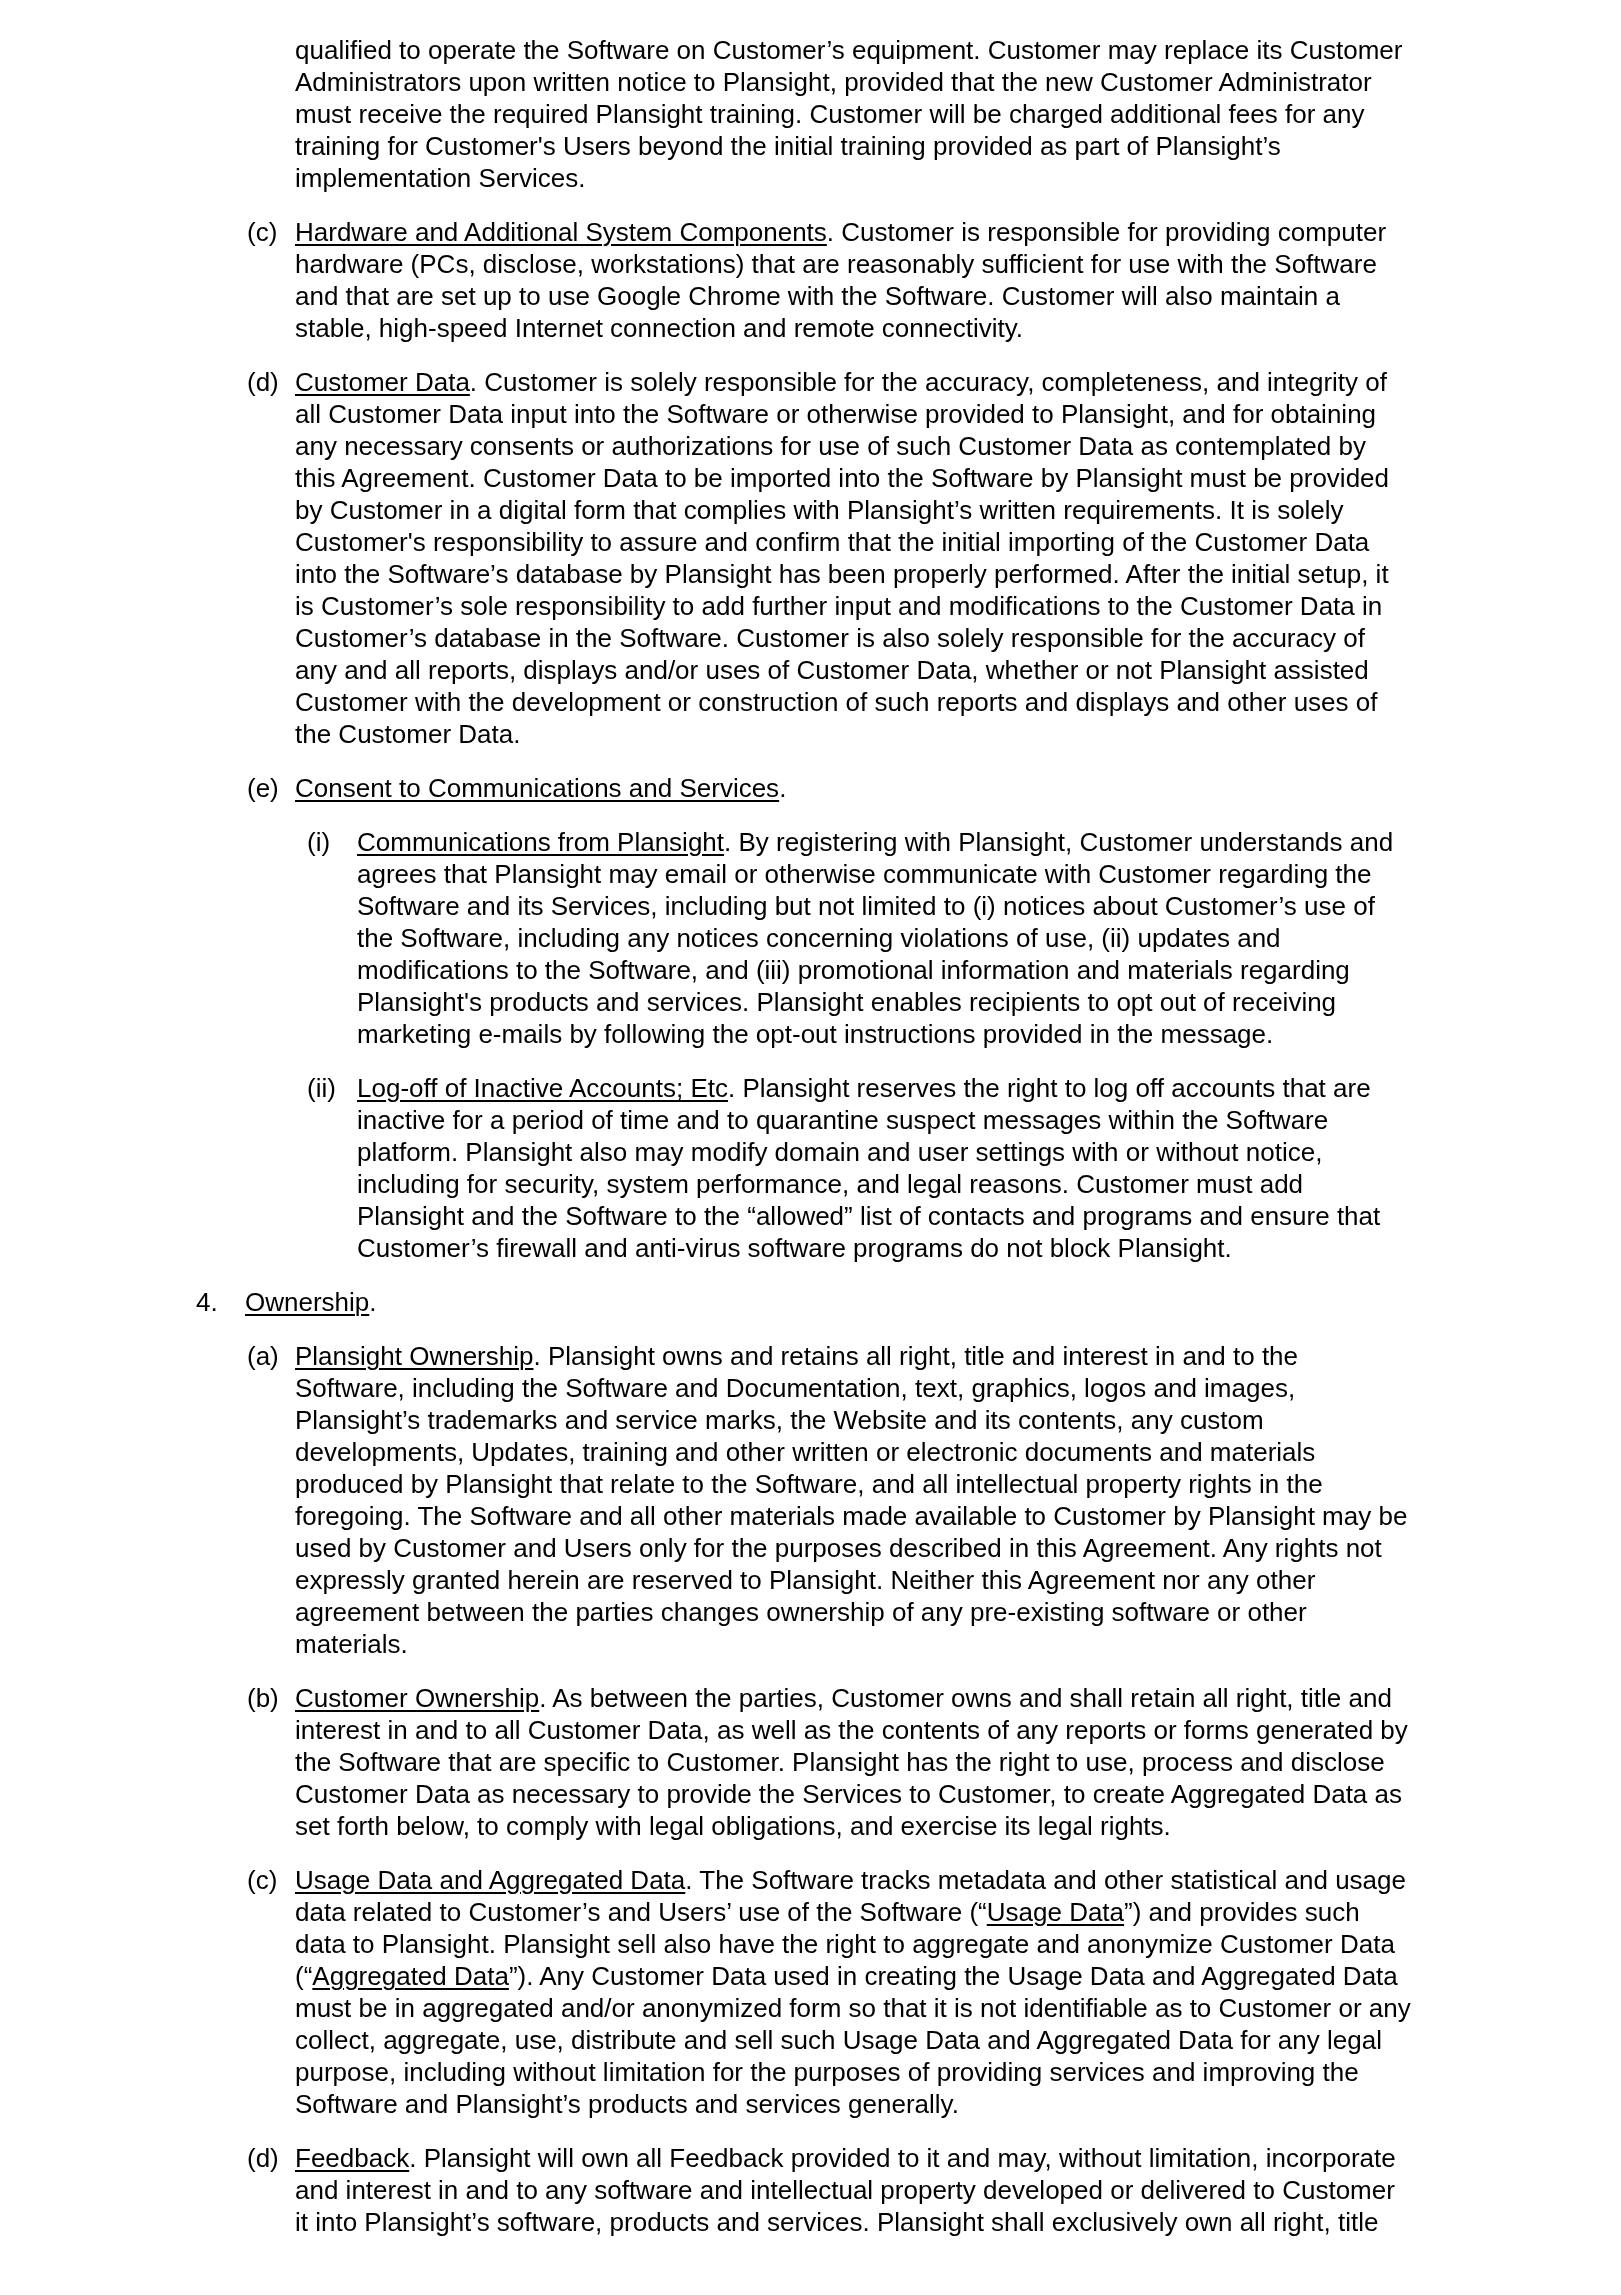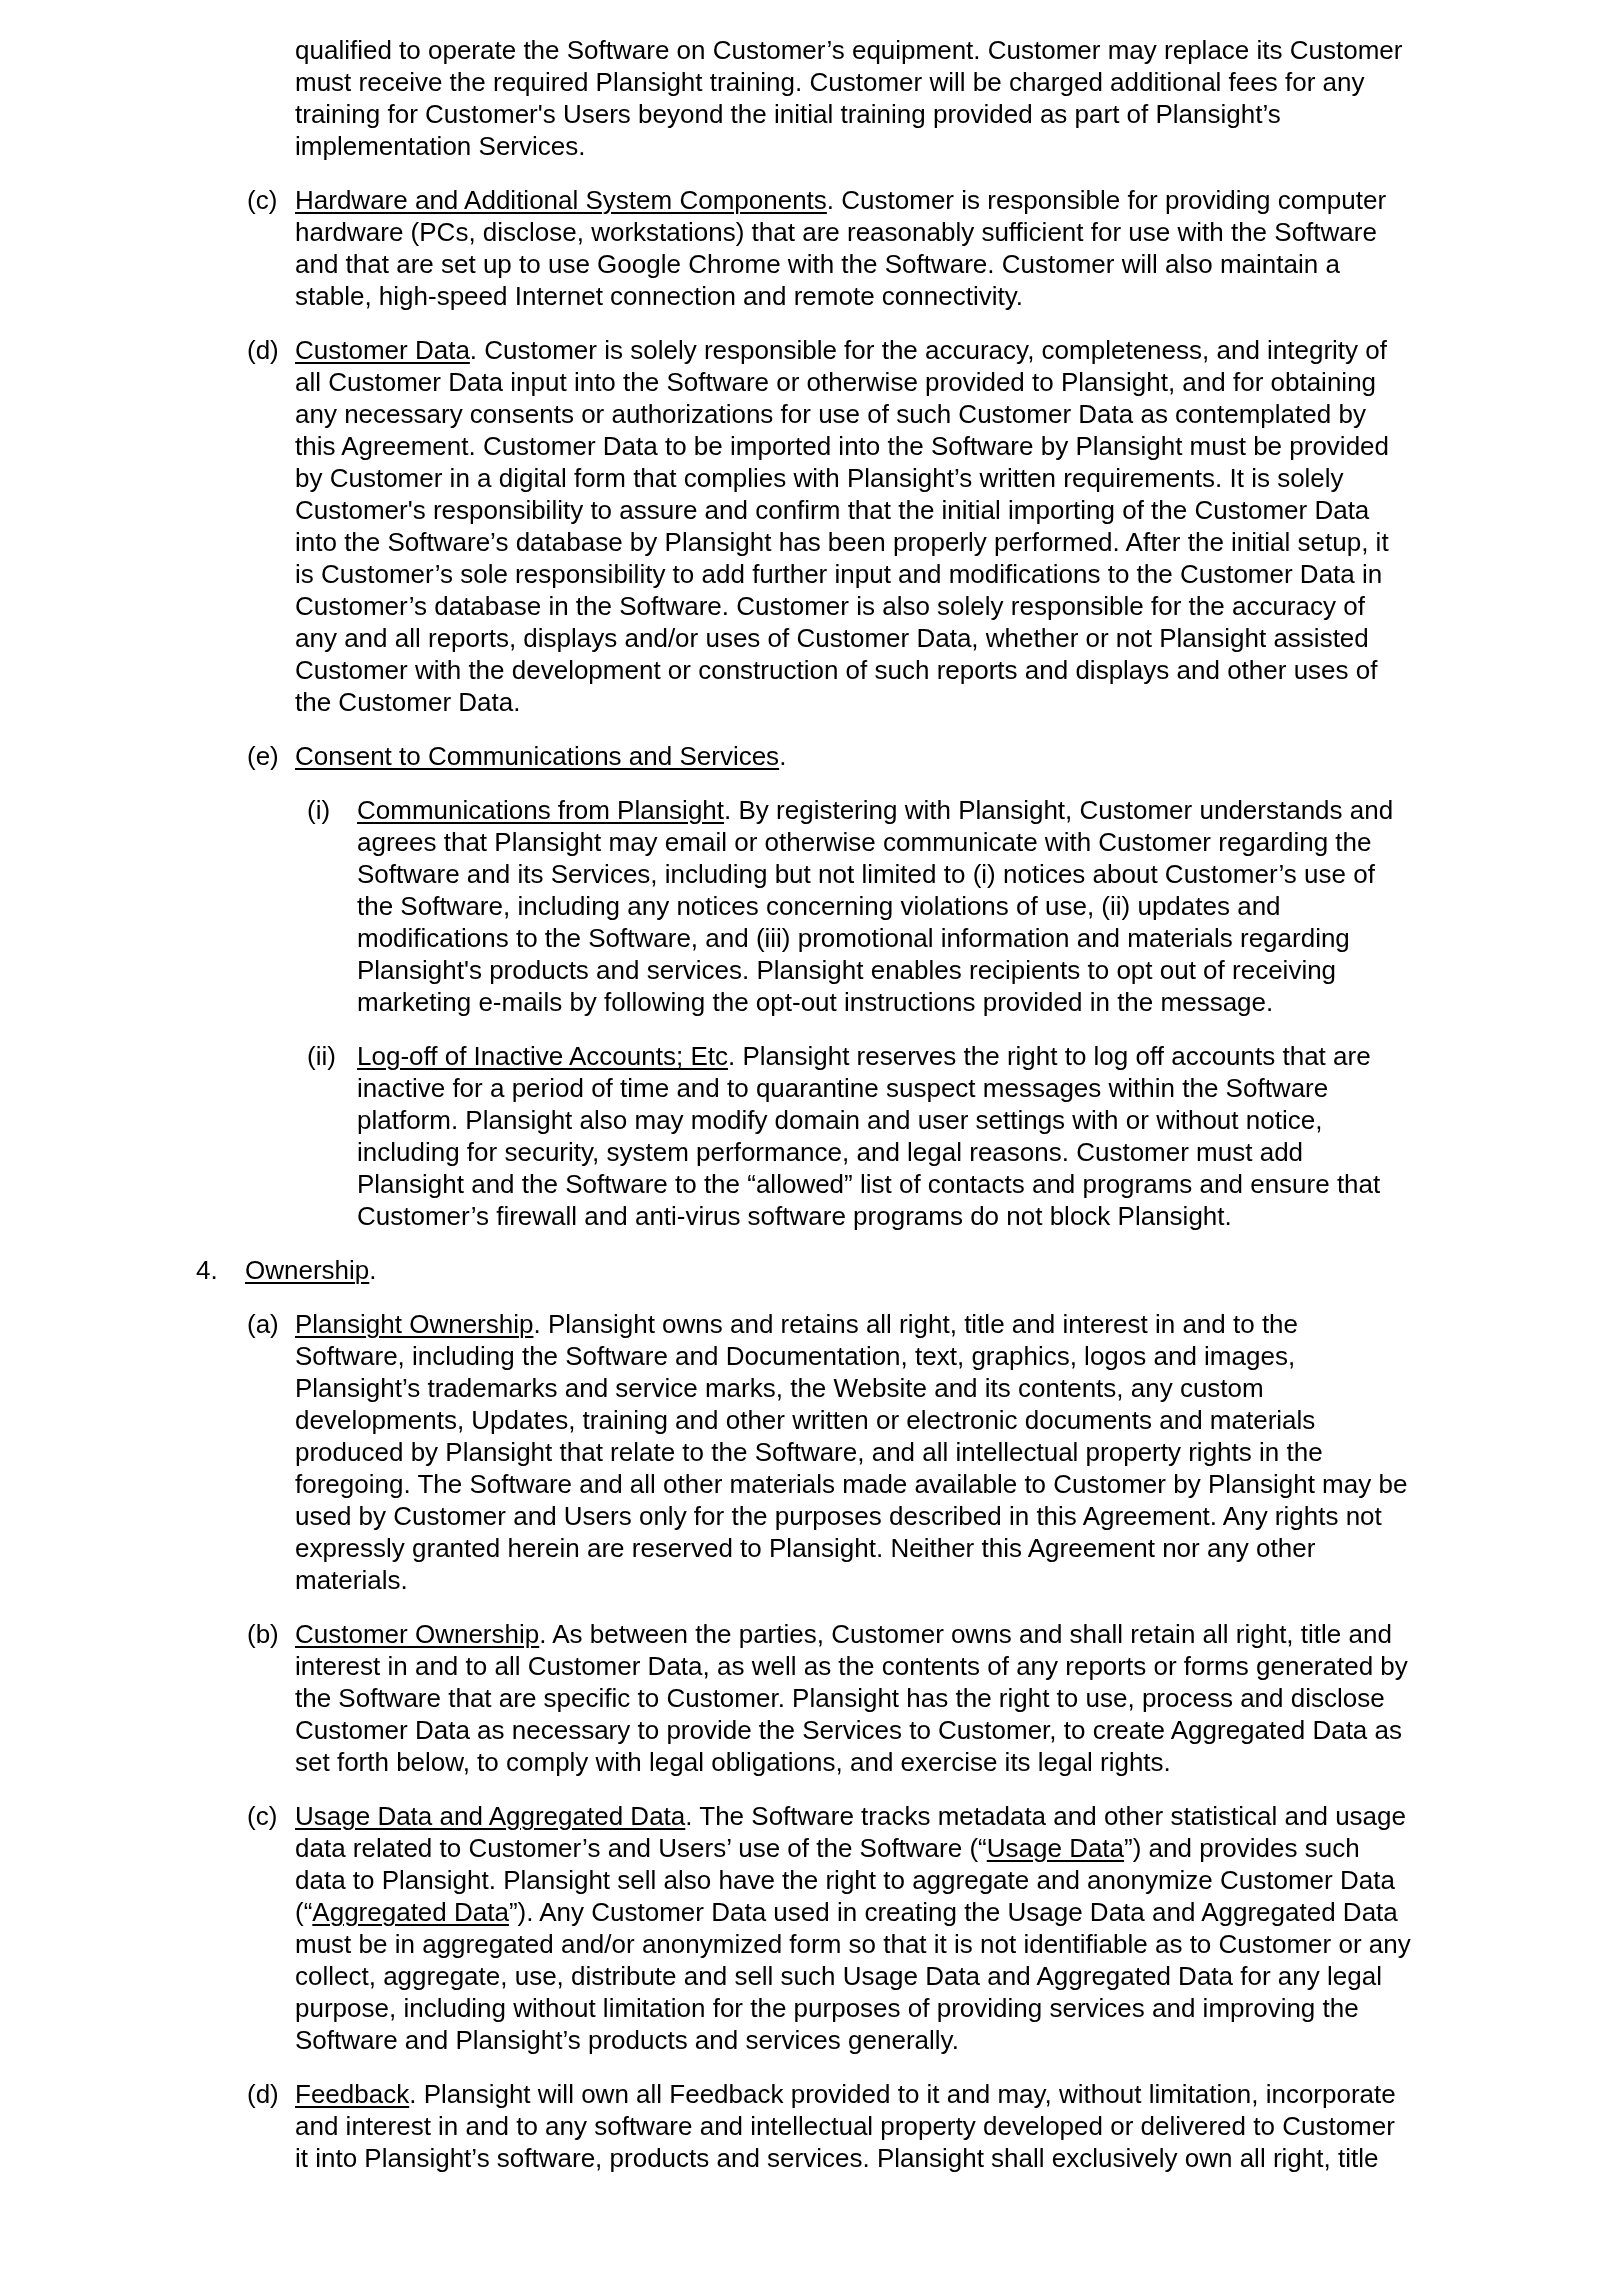--- a/index.html
+++ b/index.html
@@ -22,20 +22,21 @@
 </style>
 </head>
 <body>
 
 <div class="page">
   <div class="content" id="content">
       <div class="para lvl2 first">
         <span class="label"></span>
         <div class="body">
           <div class="line"><span>qualified to operate the Software on Customer’s equipment. Customer may replace its Customer</span></div>
+          <div class="line"><span>Administrators upon written notice to Plansight, provided that the new Customer Administrator</span></div>
           <div class="line"><span>must receive the required Plansight training. Customer will be charged additional fees for any</span></div>
           <div class="line"><span>training for Customer's Users beyond the initial training provided as part of Plansight’s</span></div>
           <div class="line"><span>implementation Services.</span></div>
         </div>
       </div>
       <div class="para lvl2">
         <span class="label">(c)</span>
         <div class="body">
           <div class="line"><u>Hardware and Additional System Components</u><span>. Customer is responsible for providing computer</span></div>
           <div class="line"><span>hardware (PCs, disclose, workstations) that are reasonably sufficient for use with the Software</span></div>
@@ -99,20 +100,21 @@
         <span class="label">(a)</span>
         <div class="body">
           <div class="line"><u>Plansight Ownership</u><span>. Plansight owns and retains all right, title and interest in and to the</span></div>
           <div class="line"><span>Software, including the Software and Documentation, text, graphics, logos and images,</span></div>
           <div class="line"><span>Plansight’s trademarks and service marks, the Website and its contents, any custom</span></div>
           <div class="line"><span>developments, Updates, training and other written or electronic documents and materials</span></div>
           <div class="line"><span>produced by Plansight that relate to the Software, and all intellectual property rights in the</span></div>
           <div class="line"><span>foregoing. The Software and all other materials made available to Customer by Plansight may be</span></div>
           <div class="line"><span>used by Customer and Users only for the purposes described in this Agreement. Any rights not</span></div>
           <div class="line"><span>expressly granted herein are reserved to Plansight. Neither this Agreement nor any other</span></div>
+          <div class="line"><span>agreement between the parties changes ownership of any pre-existing software or other</span></div>
           <div class="line"><span>materials.</span></div>
         </div>
       </div>
       <div class="para lvl2">
         <span class="label">(b)</span>
         <div class="body">
           <div class="line"><u>Customer Ownership</u><span>. As between the parties, Customer owns and shall retain all right, title and</span></div>
           <div class="line"><span>interest in and to all Customer Data, as well as the contents of any reports or forms generated by</span></div>
           <div class="line"><span>the Software that are specific to Customer. Plansight has the right to use, process and disclose</span></div>
           <div class="line"><span>Customer Data as necessary to provide the Services to Customer, to create Aggregated Data as</span></div>

